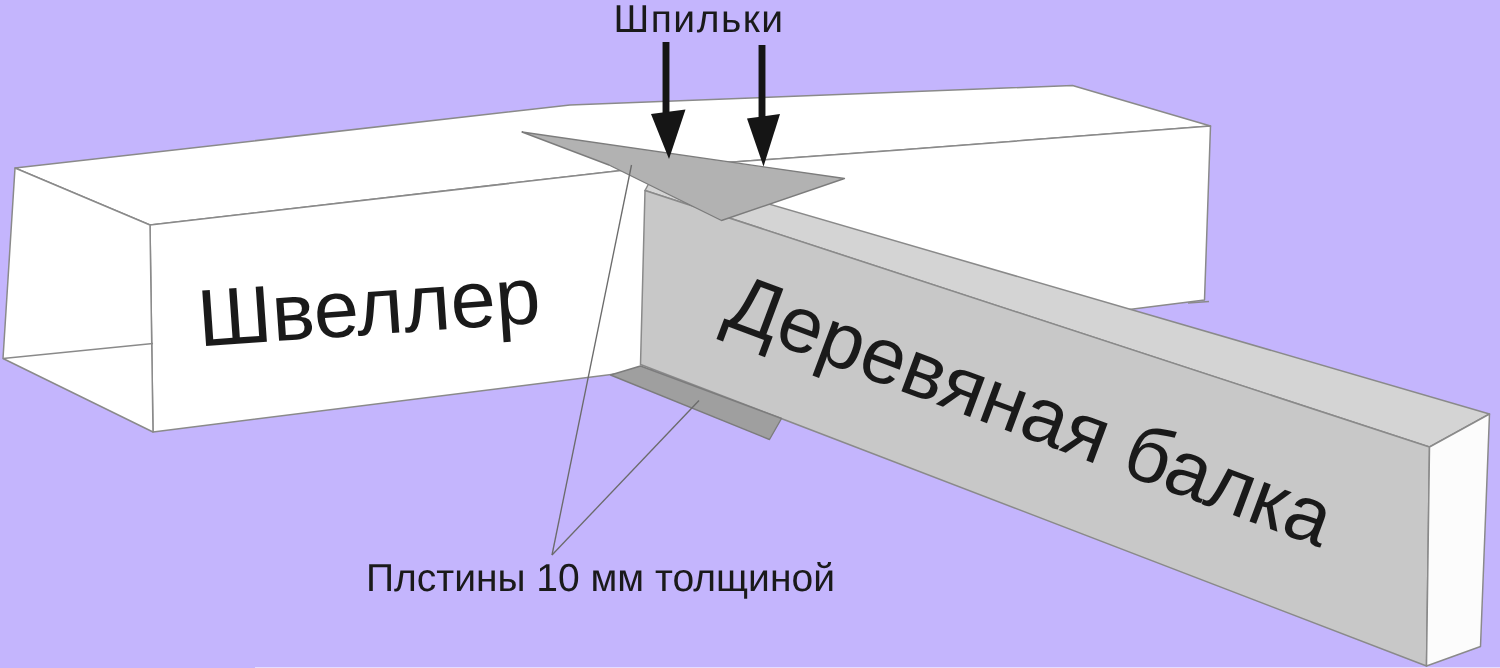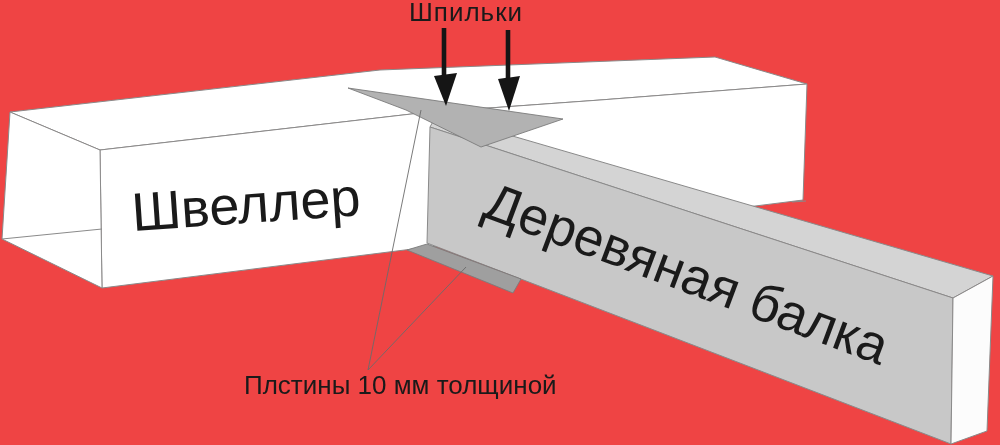--- a/index.html
+++ b/index.html
@@ -1,20 +1,20 @@
 <!DOCTYPE html>
 <html><head>
 <meta charset="utf-8">
 <style>
   html, body { margin: 0; padding: 0; background: #ffffff; }
   #stage {
     position: relative;
     width: 1000px;
     height: 445px;
-    background: #ef4444;
+    background: #c4b5fd;
     overflow: hidden;
     font-family: "Liberation Sans", sans-serif;
   }
   svg { display: block; }
   .edge   { fill: none; stroke: #8a8a8a; stroke-width: 1; }
   .face   { stroke: #8a8a8a; stroke-width: 1; stroke-linejoin: round; }
   .plate  { stroke: #7c7c7c; stroke-width: 0.9; stroke-linejoin: round; }
   .leader { fill: none; stroke: #6b6b6b; stroke-width: 0.9; }
   .arrow-shaft { stroke-width: 4.6; }
   .arrow-head  { stroke: none; }

